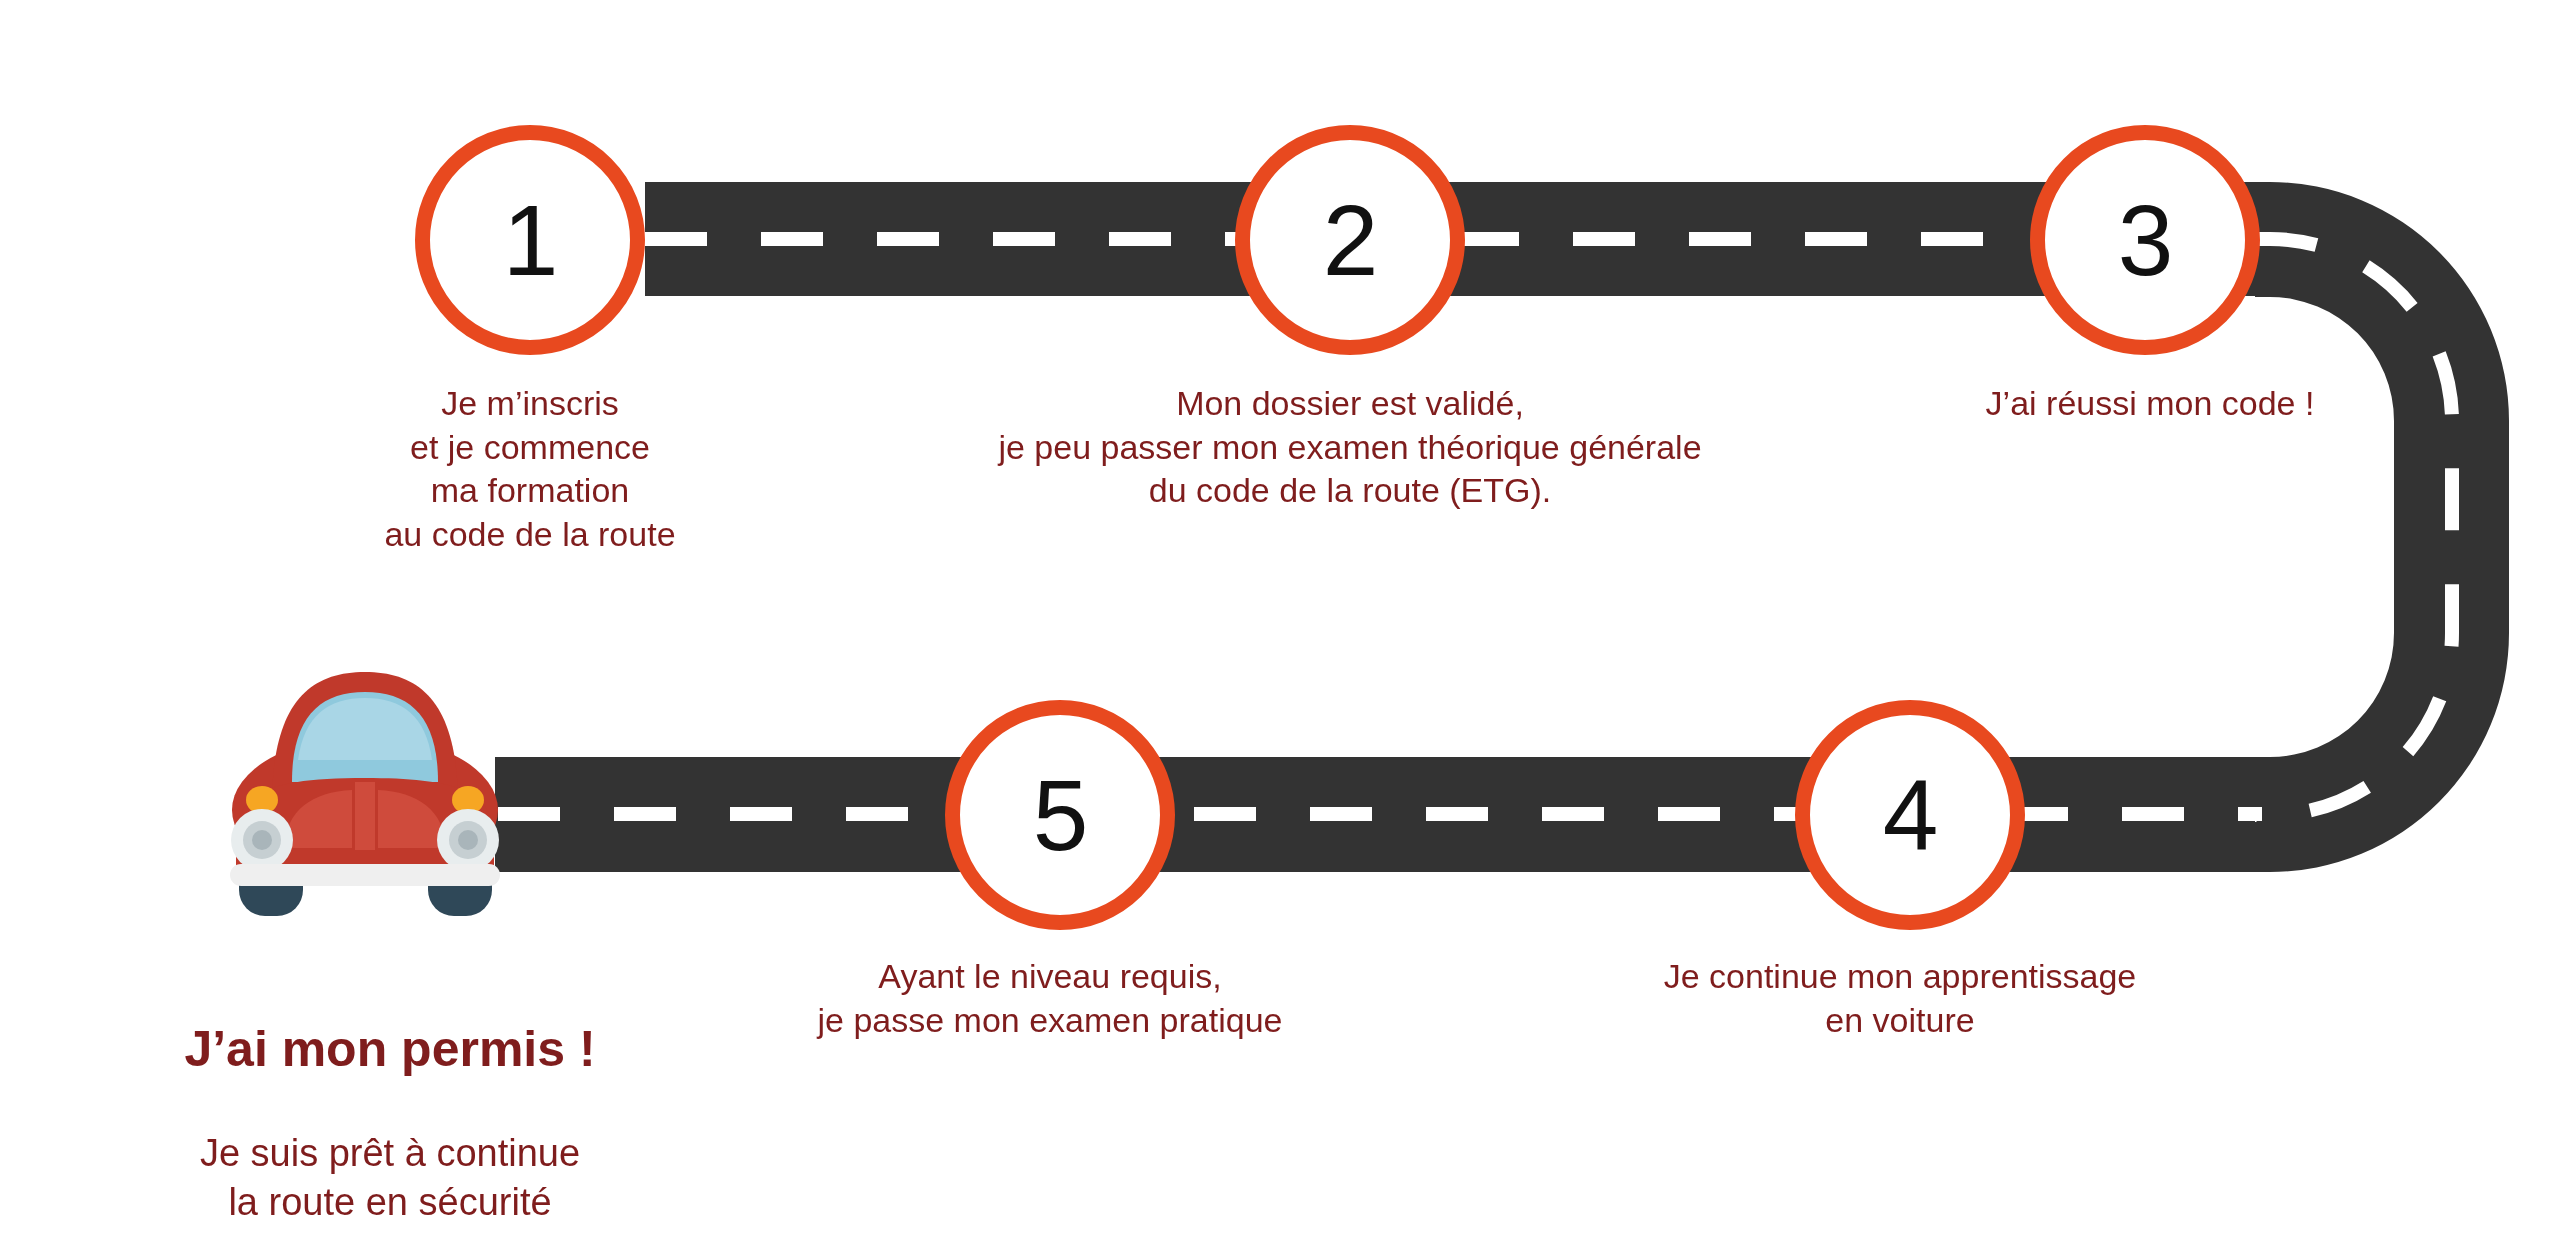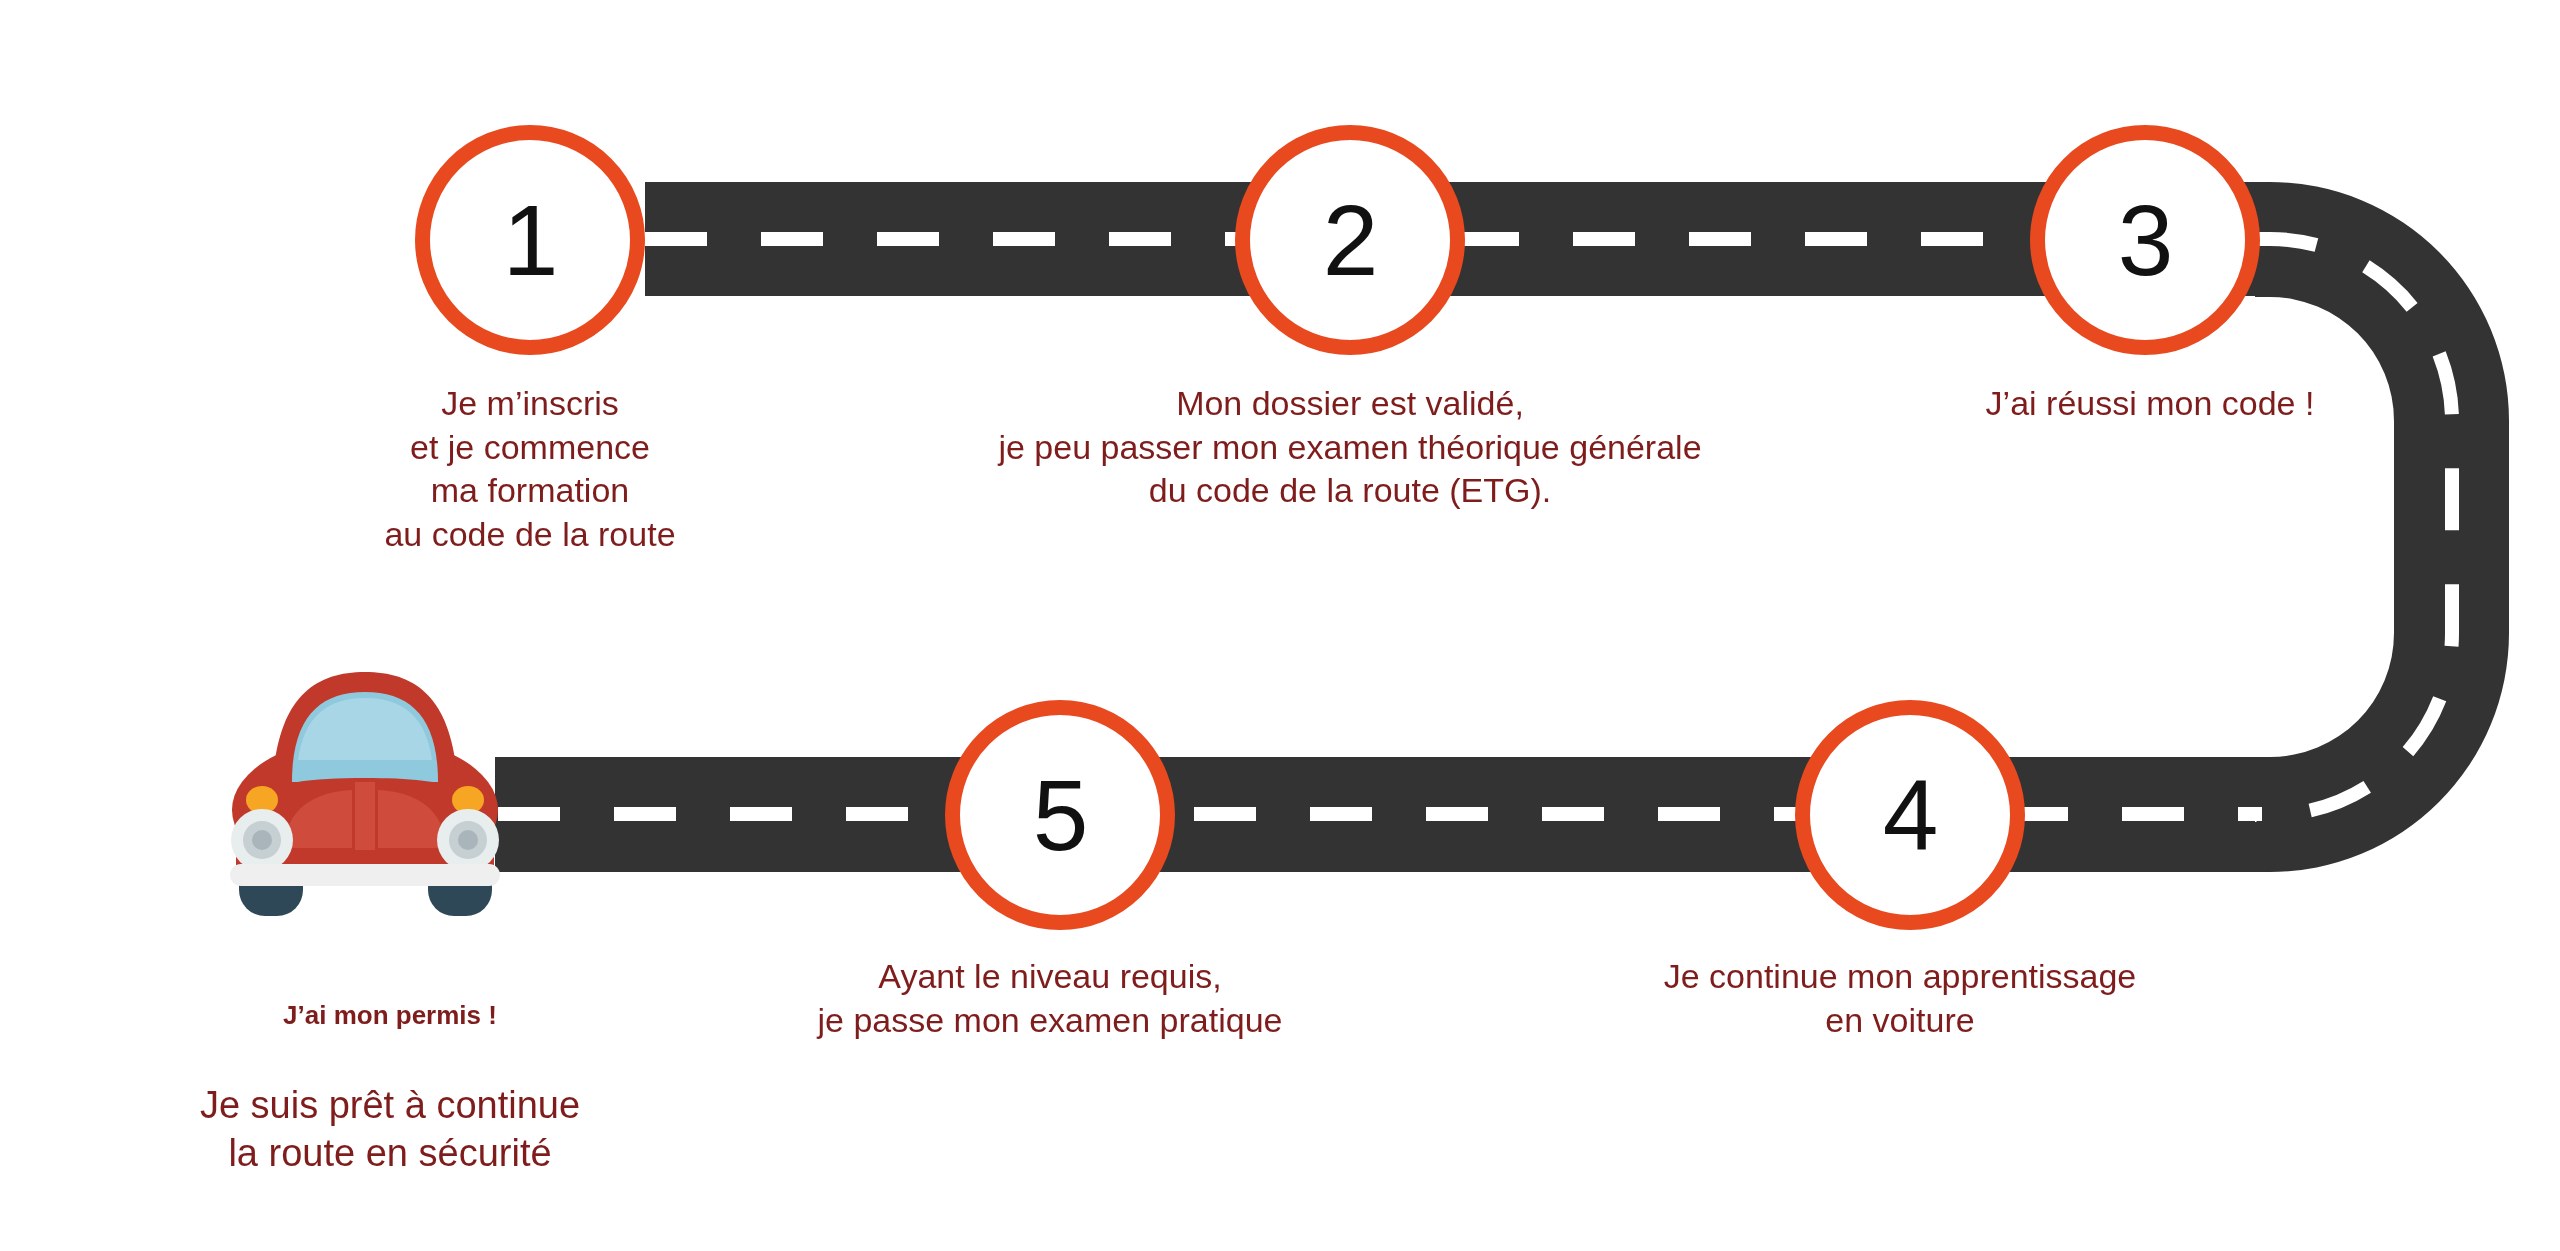--- a/index.html
+++ b/index.html
@@ -60,21 +60,22 @@
     font-weight: 400;
     white-space: pre-line;
   }
   .caption.final {
     font-size: 38px;
     line-height: 1.28;
   }
   .caption .headline {
     display: block;
     font-weight: bold;
-    font-size: 26px;
+    font-size: 50px;
+    margin-top: 18px;
   }
 
   
   .car {
     position: absolute;
   }
 </style>
 </head>
 <body>
 

